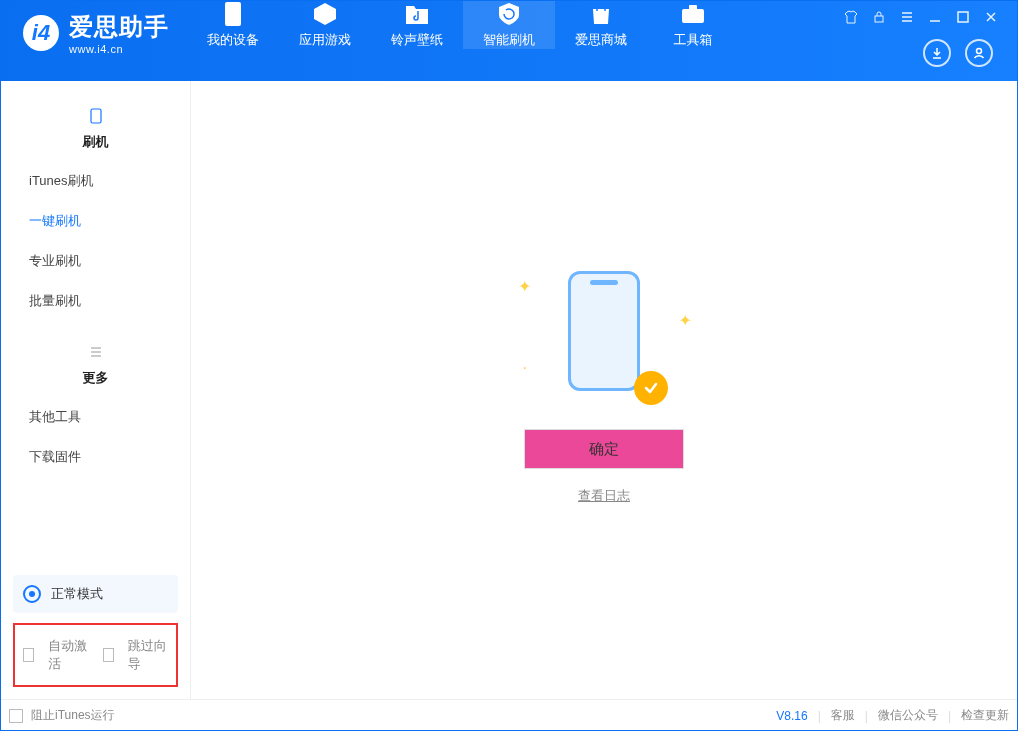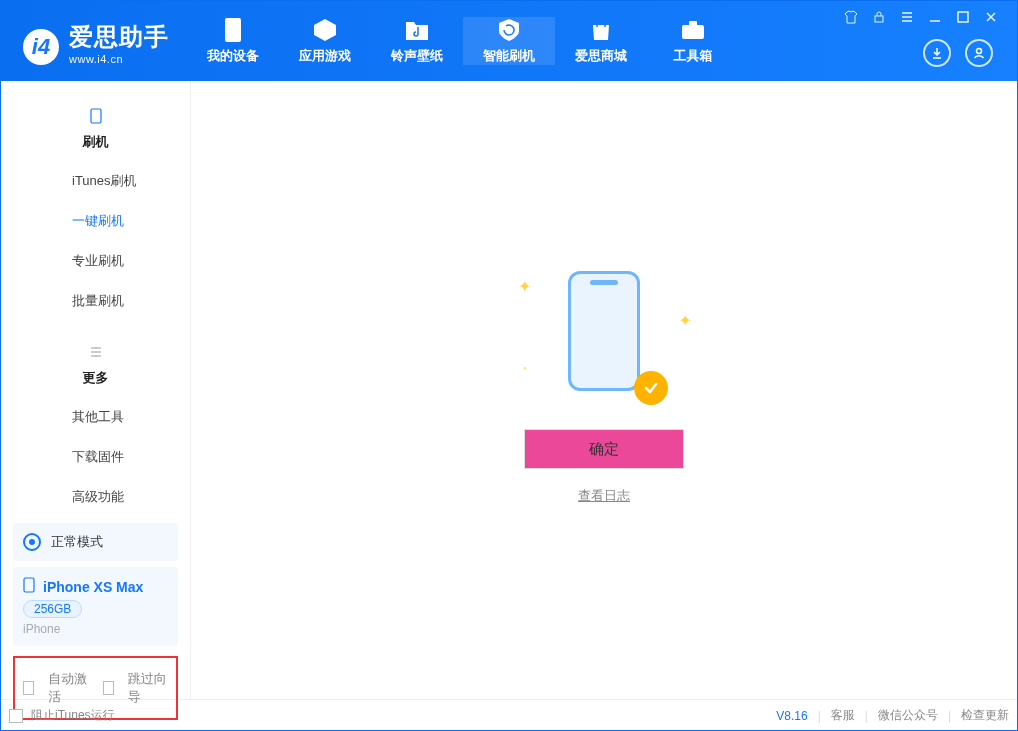--- a/index.html
+++ b/index.html
@@ -1,39 +1,39 @@
 <!DOCTYPE html>
 <html><head>
 <meta charset="utf-8">
 <style>
 * { margin: 0; padding: 0; box-sizing: border-box; font-family: "Microsoft YaHei", Arial, sans-serif; }
 body { background: #fff; width: 1018px; height: 731px; overflow: hidden; border: 1px solid #0a6ef0; }
 
 .titlebar { height: 80px; background: linear-gradient(90deg, #0a6ef0, #1680ff); display: flex; align-items: stretch; color: #fff; }
-.logo-block { display: flex; align-items: flex-end; padding: 0 18px 16px 22px; gap: 10px; min-width: 180px; }
+.logo-block { display: flex; align-items: center; padding: 0 18px 16px 22px; gap: 10px; min-width: 180px; }
 .logo-circle { width: 36px; height: 36px; border-radius: 50%; background: #fff; display: flex; align-items: center; justify-content: center; color: #1477ff; font-weight: bold; font-size: 22px; font-style: italic; }
 .logo-text .t1 { font-size: 24px; font-weight: 600; letter-spacing: 1px; }
 .logo-text .t2 { font-size: 11px; opacity: .95; letter-spacing: .5px; }
 
-.nav { display: flex; align-items: center; font-weight: bold; }
+.nav { display: flex; align-items: flex-start; }
 .nav-item { width: 92px; display: flex; flex-direction: column; align-items: center; justify-content: center; gap: 4px; cursor: pointer; font-size: 13px; position: relative; }
 .nav-item.active { background: rgba(255,255,255,.12); }
 .nav-icon { width: 26px; height: 26px; display: flex; align-items: center; justify-content: center; }
 
 .tb-right { margin-left: auto; display: flex; flex-direction: column; padding-right: 6px; }
 .win-ctrls { display: flex; justify-content: flex-end; gap: 12px; padding: 8px 12px 0 0; }
 .win-ctrls span { width: 16px; height: 16px; cursor: pointer; display: inline-flex; align-items: center; justify-content: center; opacity: .9; }
 .user-ctrls { flex: 1; display: flex; align-items: center; justify-content: flex-end; gap: 14px; padding-right: 18px; }
 .circle-btn { width: 28px; height: 28px; border: 2px solid rgba(255,255,255,.8); border-radius: 50%; display: flex; align-items: center; justify-content: center; cursor: pointer; color:#fff; }
 
 .body { display: flex; height: 618px; }
 .sidebar { width: 190px; border-right: 1px solid #eee; display: flex; flex-direction: column; padding-top: 18px; font-size: 13px; color: #333; }
 .group-title { display: flex; align-items: center; gap: 10px; padding: 10px 20px; font-weight: 600; color: #222; flex-direction: column; }
 .group-icon { width: 14px; height: 14px; display:inline-flex; align-items:center; justify-content:center; }
-.side-item { padding: 11px 20px 11px 52px; cursor: pointer; color: #444; margin-left: 19px; }
+.side-item { padding: 11px 20px 11px 28px; cursor: pointer; color: #444; }
 .side-item.active { color: #1477ff; }
 
 .side-bottom { margin-top: auto; }
 .mode-row, .device-row { margin: 6px 12px; padding: 10px 10px; border-radius: 4px; background: #f3f8ff; display:flex; flex-direction:column; gap:4px;}
 .mode-row { flex-direction: row; align-items: center; gap: 10px; color: #333; font-size: 13px; }
 .mode-dot { width: 18px; height: 18px; border-radius: 50%; border:2px solid #1477ff; display:flex; align-items:center; justify-content:center;}
 .mode-dot::after{content:"";width:6px;height:6px;background:#1477ff;border-radius:50%;}
 .device-name { color: #1477ff; font-weight: 600; font-size: 14px; display:flex; align-items:center; gap:8px;}
 .device-cap { display:inline-block; border:1px solid #bcdcff; color:#1477ff; background:#e9f3ff; border-radius:10px; padding:1px 10px; font-size:12px; width:fit-content;}
 .device-type { color:#aaa; font-size:12px;}
@@ -193,36 +193,25 @@
     <div class="group-title" style="margin-top:14px">
       <span class="group-icon">
           <svg width="14" height="12" viewBox="0 0 14 12">
             <path d="M2 2 h10 M2 6 h10 M2 10 h10" stroke="#bbb" stroke-width="1.5"></path>
           </svg>
         </span>
       <span>更多</span>
     </div>
     <div class="side-item">其他工具</div>
     <div class="side-item">下载固件</div>
-    <div class="side-item">高级功能</div>
 
     <div class="side-bottom">
       <div class="mode-row">
         <span class="mode-dot"></span>
         <span>正常模式</span>
-      </div>
-      <div class="device-row">
-        <div class="device-name">
-          <span><svg width="12" height="16" viewBox="0 0 12 16">
-                <rect x="1" y="1" width="10" height="14" rx="1.5" fill="none" stroke="#1477ff" stroke-width="1.2"></rect>
-              </svg></span>
-          <span>iPhone XS Max</span>
-        </div>
-        <span class="device-cap">256GB</span>
-        <span class="device-type">iPhone</span>
       </div>
       <div class="opts-box">
         <span class="chk"></span>
         <span>自动激活</span>
         <span class="chk"></span>
         <span>跳过向导</span>
       </div>
     </div>
   </div>
 

